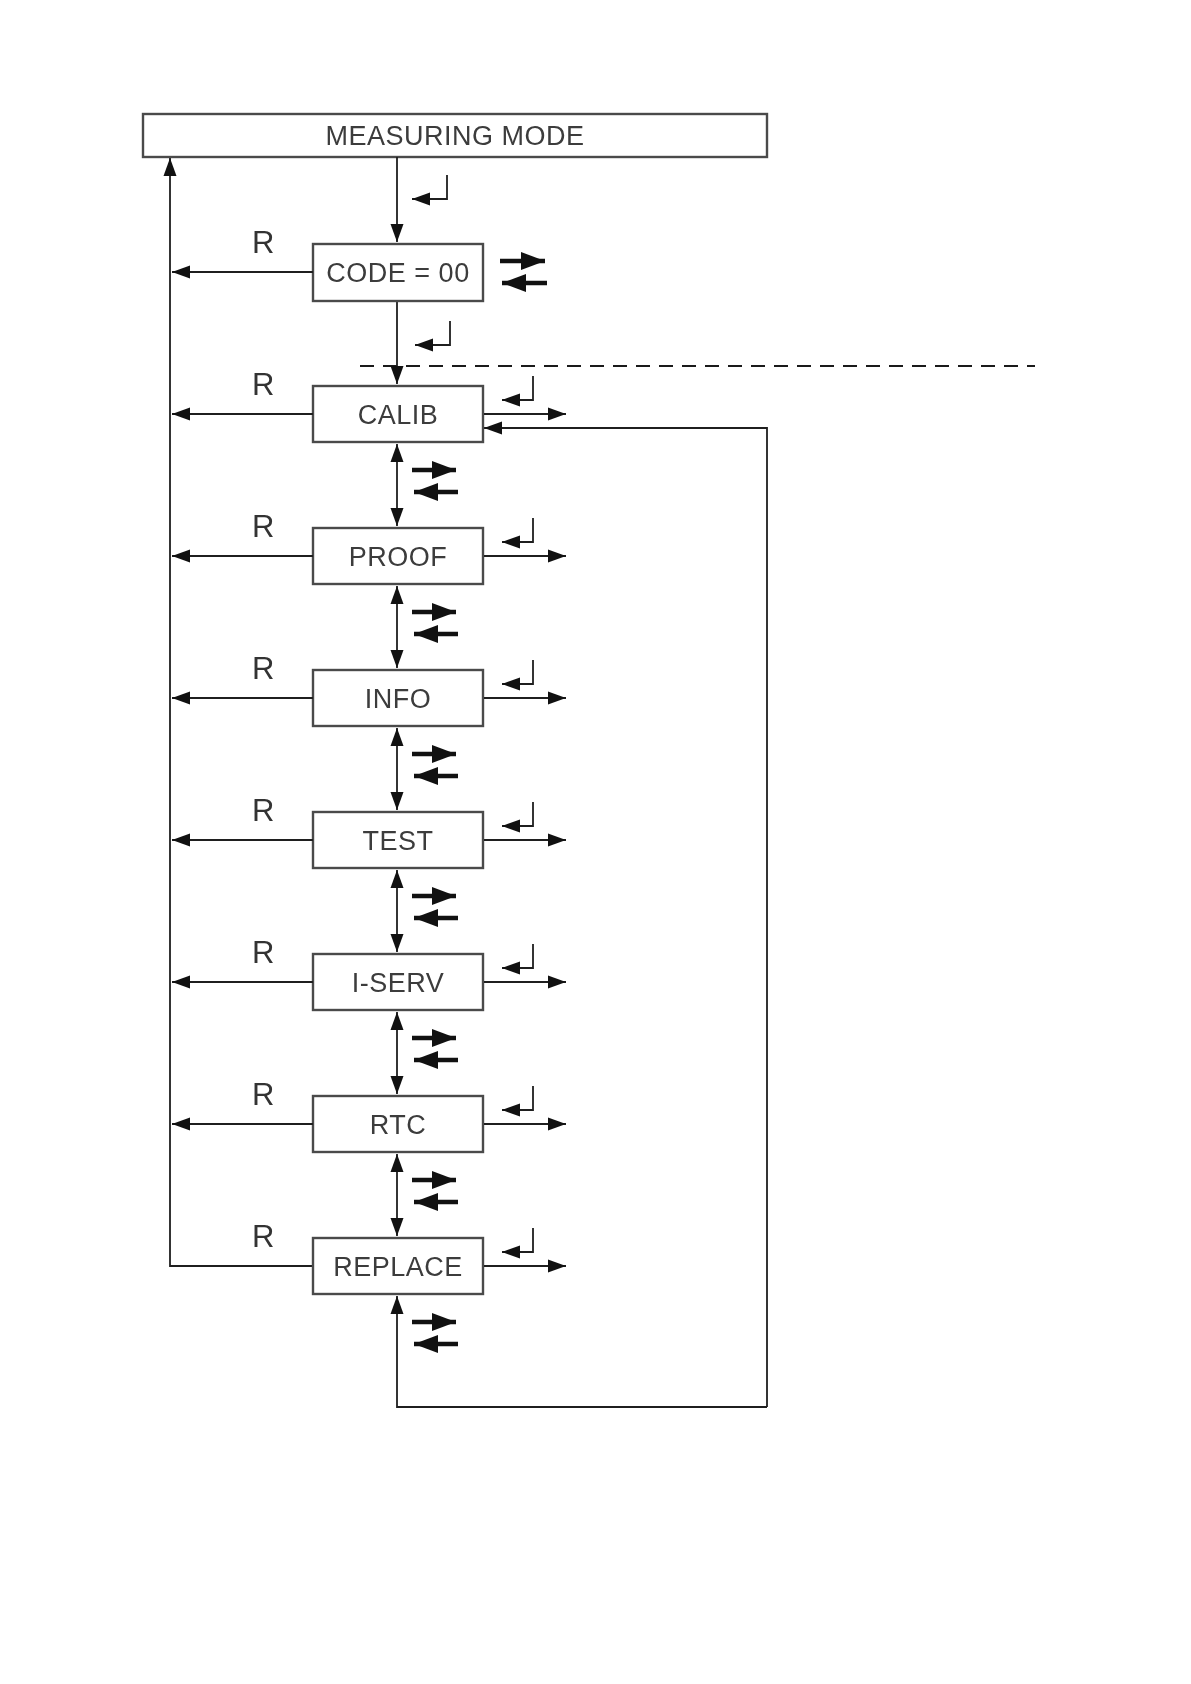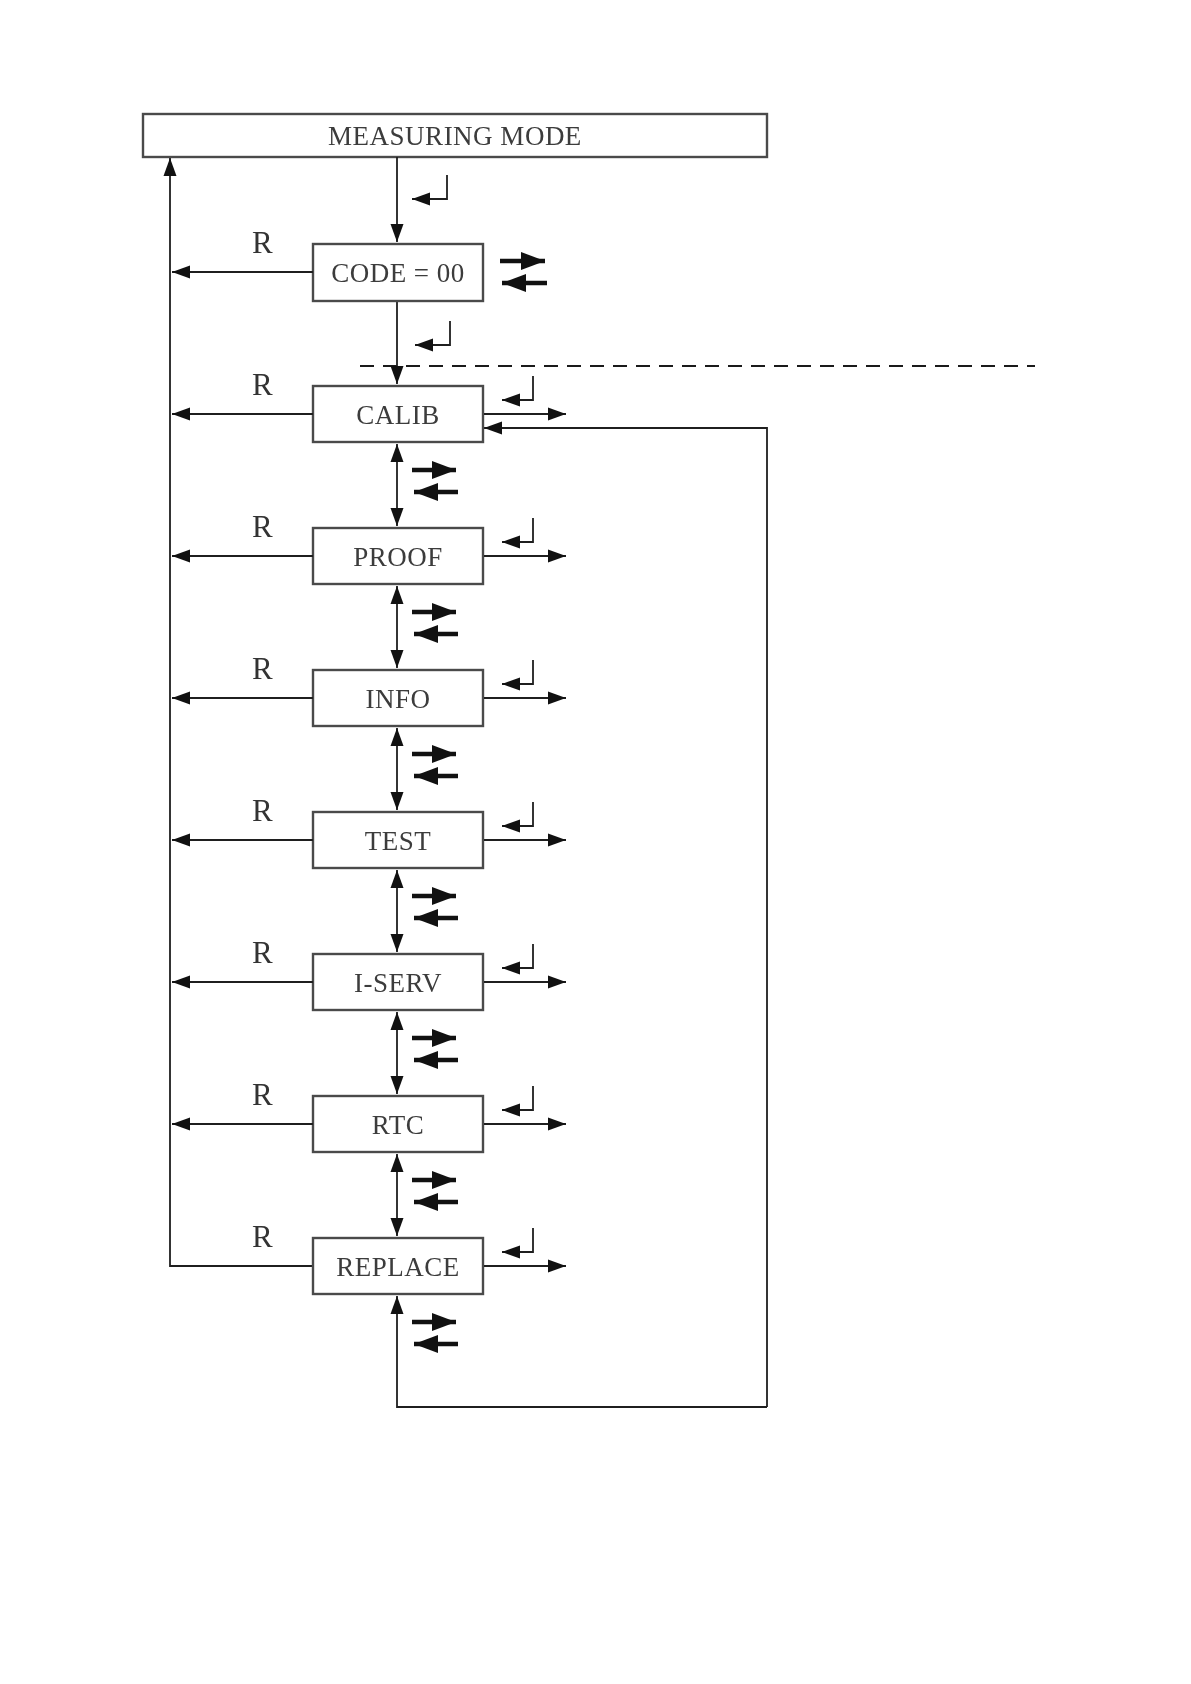--- a/index.html
+++ b/index.html
@@ -1,17 +1,17 @@
 <!DOCTYPE html>
 <html><head>
 <meta charset="utf-8">
 <style>
   html,body{margin:0;padding:0;background:#ffffff;}
   .page{position:relative;width:1090px;height:1684px;background:#ffffff;overflow:hidden;
-        font-family:Liberation Serif, serif;}
+        font-family:Liberation Sans, sans-serif;}
   svg{position:absolute;left:0;top:0;}
   .box{fill:#ffffff;stroke:#4a4a4a;stroke-width:2.4px;}
   .lbl{fill:#3c3c3c;font-size:27px;letter-spacing:0.5px;}
   .rlbl{fill:#333333;font-size:31px;}
   .ln{stroke:#1f1f1f;stroke-width:1.8px;fill:none;}
   .thk{stroke:#111111;stroke-width:4.5px;fill:none;}
   .dash{stroke:#1a1a1a;stroke-width:2px;stroke-dasharray:14 9;fill:none;}
 </style>
 </head>
 <body>

